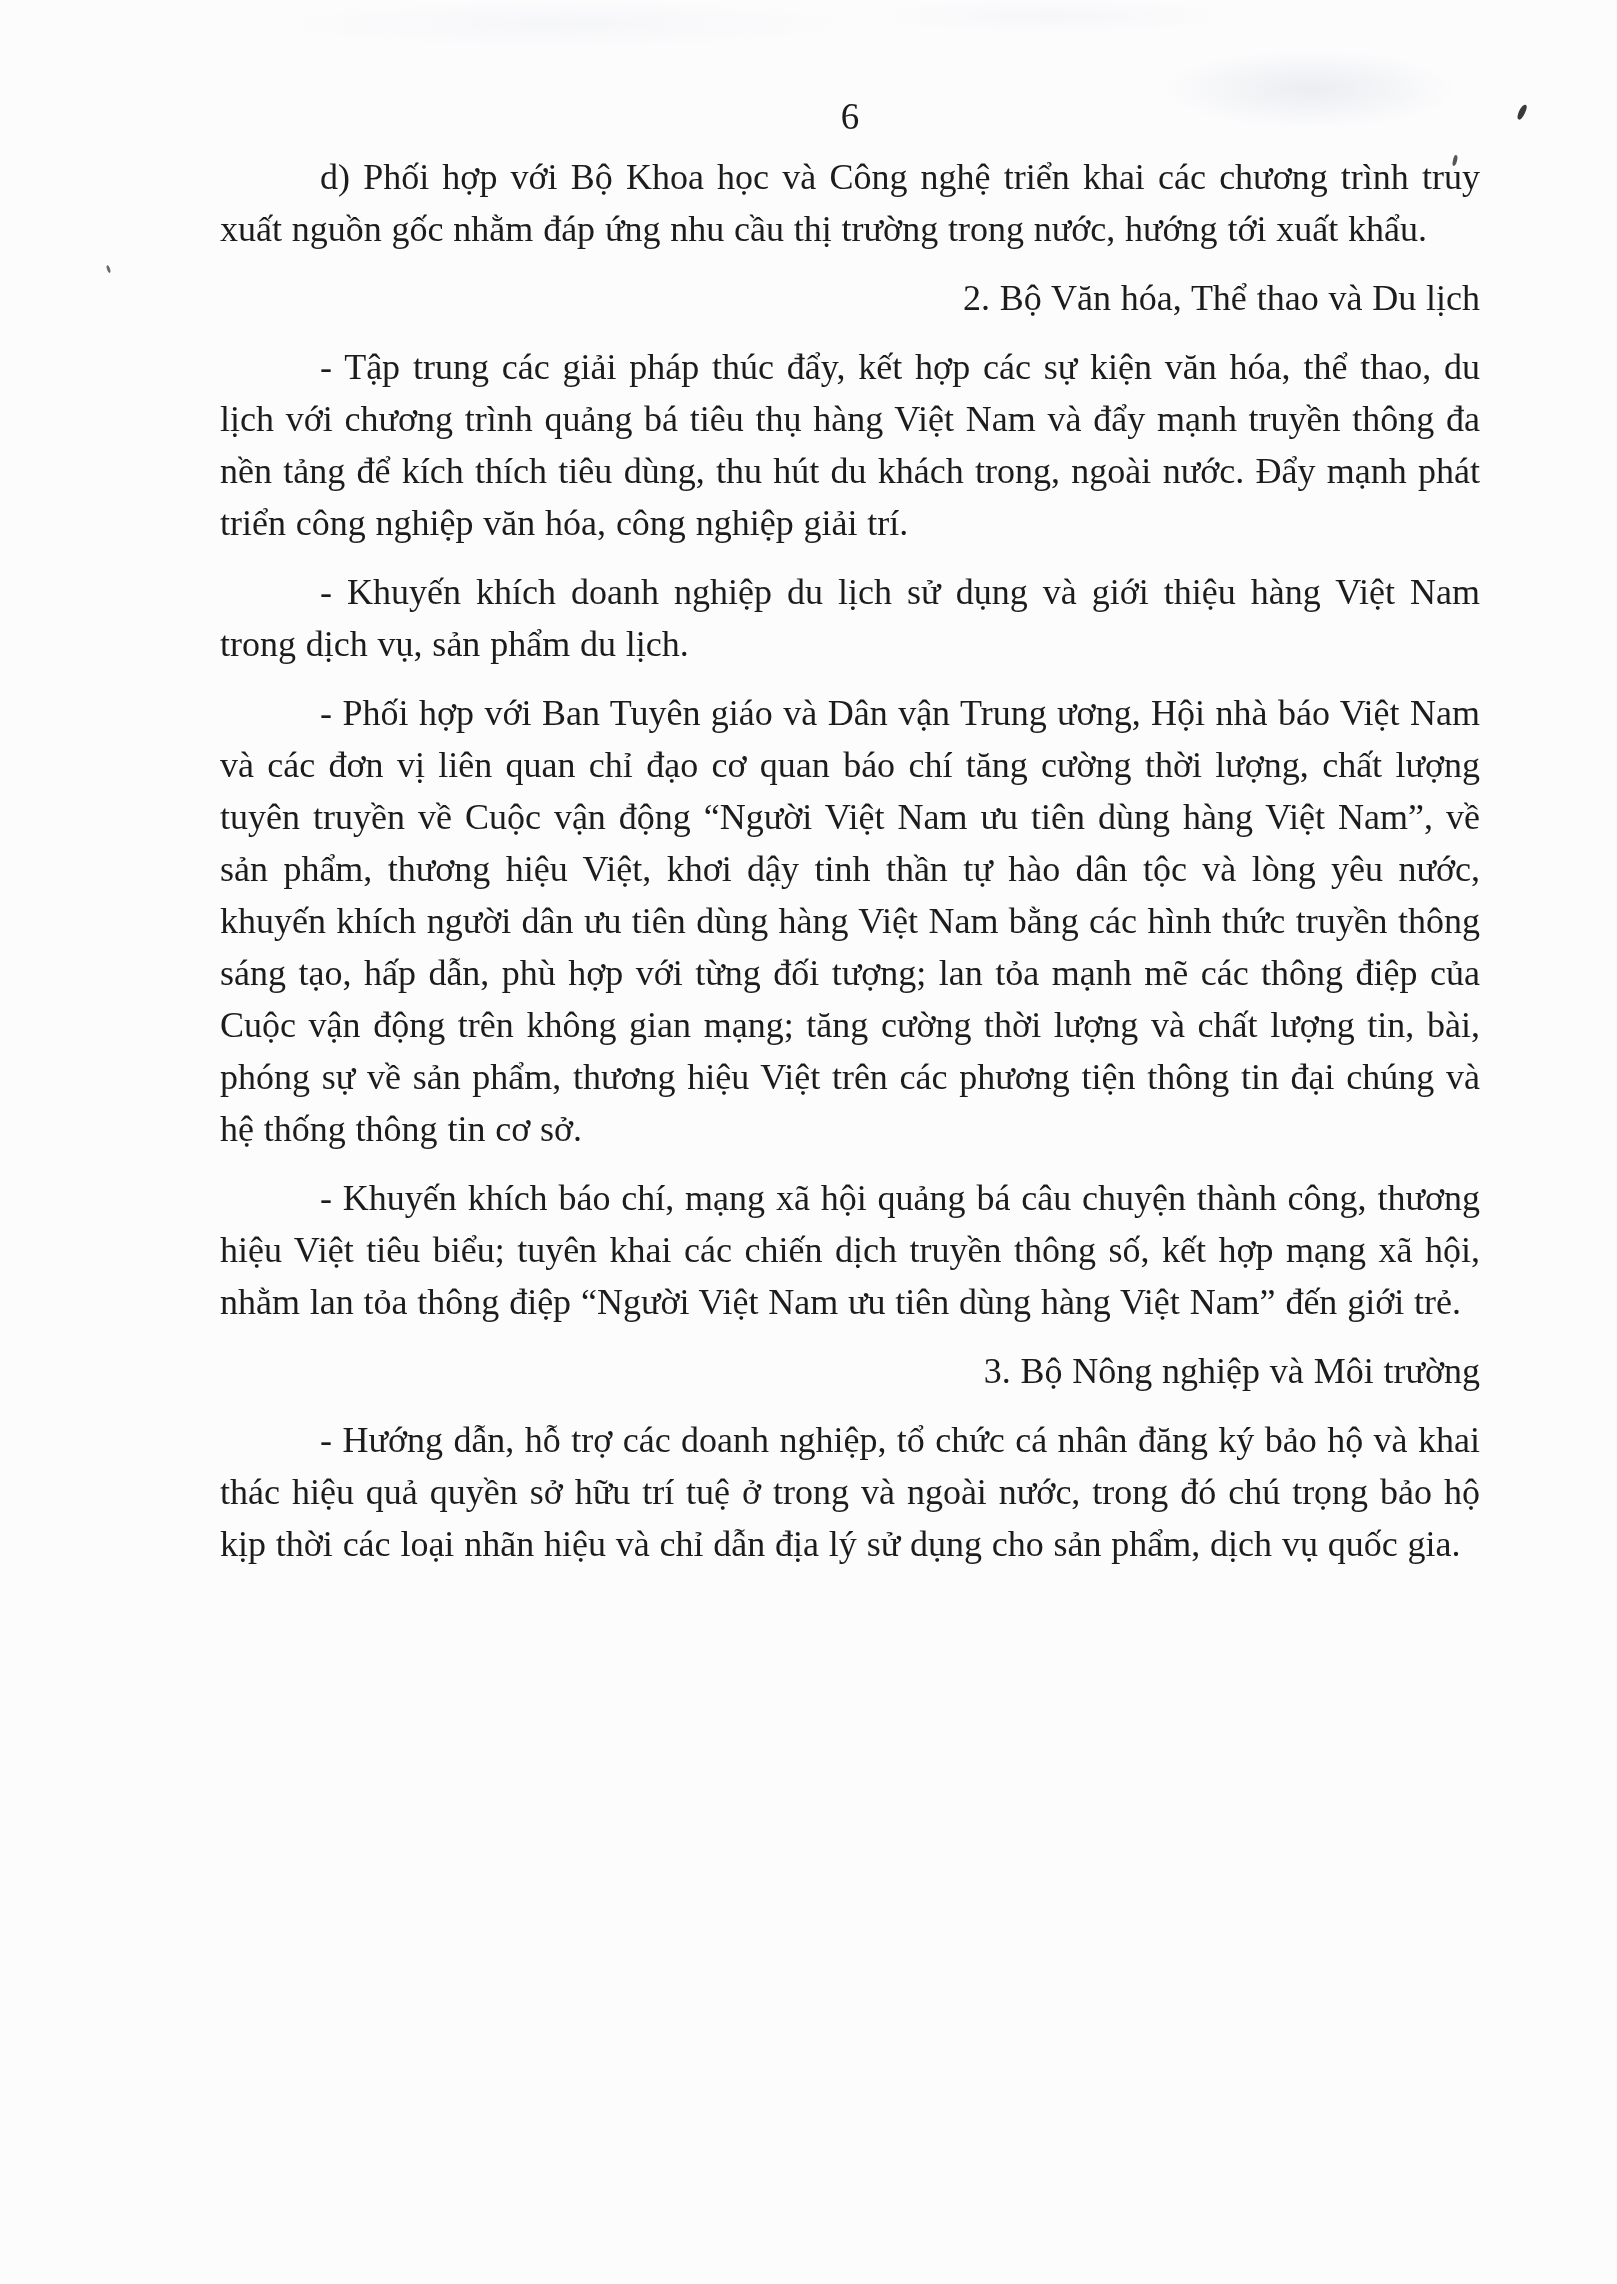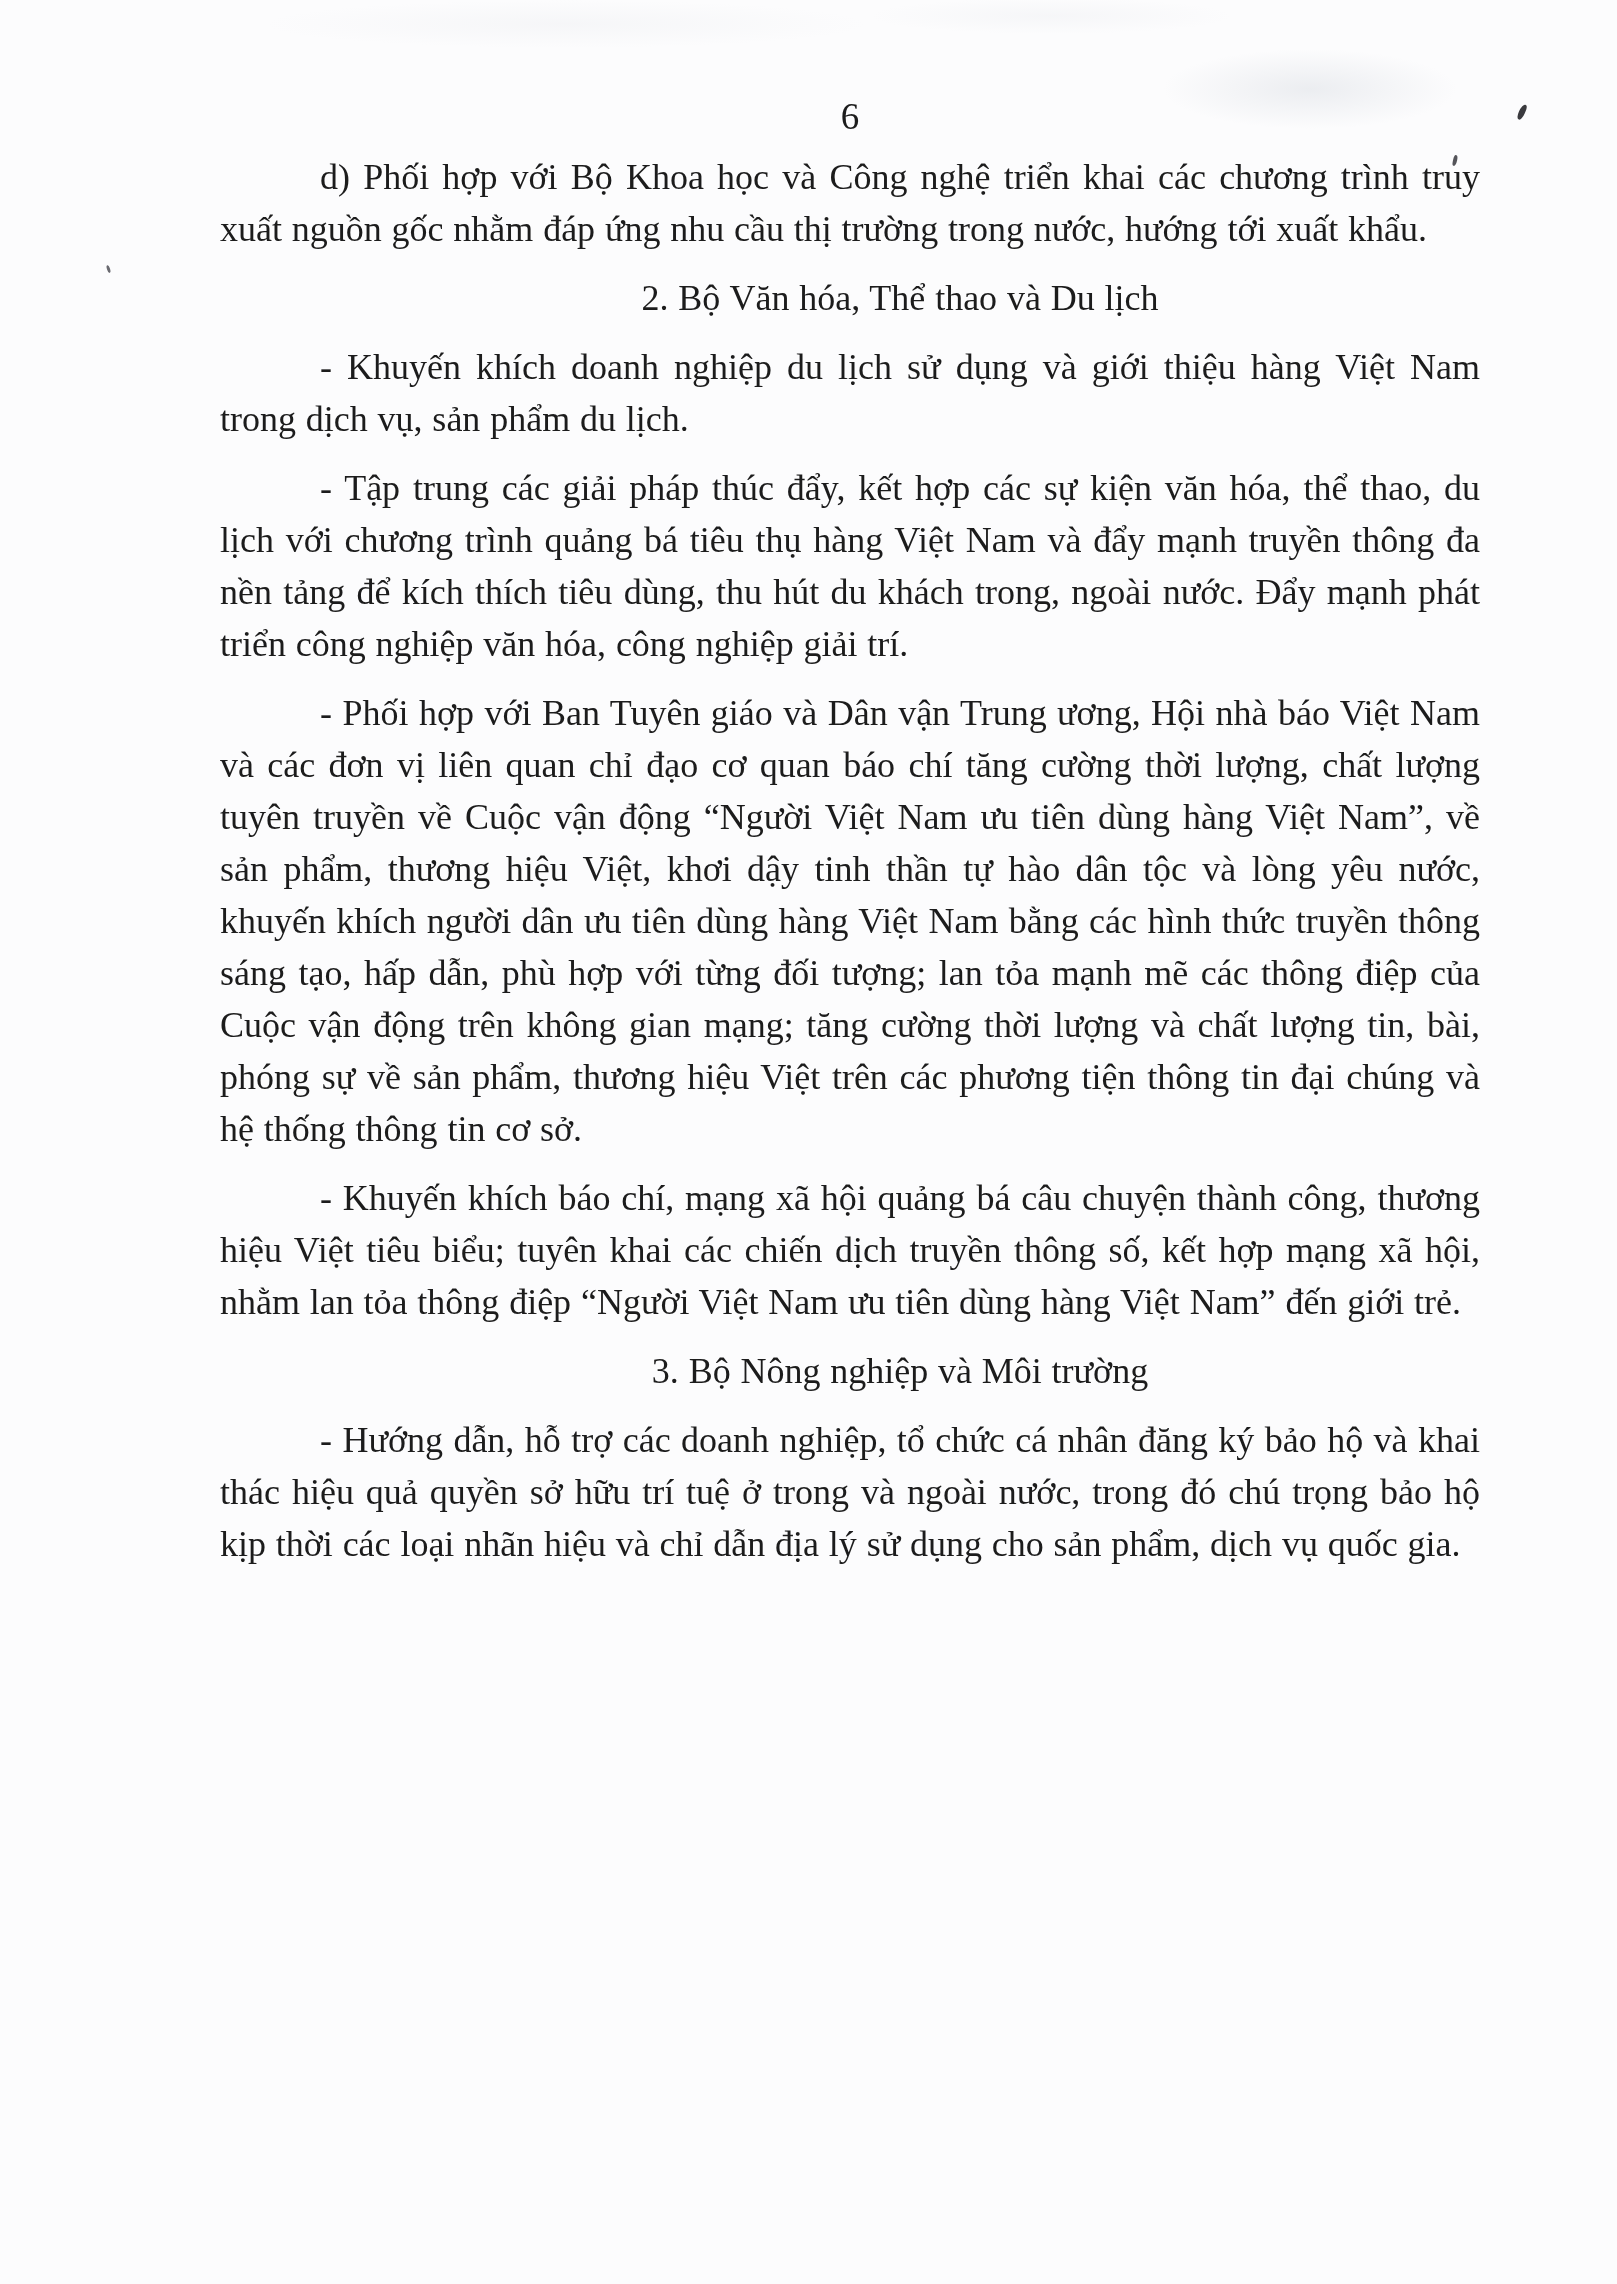--- a/index.html
+++ b/index.html
@@ -44,21 +44,21 @@
     font-size: 36px;
     line-height: 52px;
     text-align: justify;
   }
   .content p {
     margin: 0 0 17px 0;
     text-indent: 100px;
     word-spacing: 0.8px;
   }
   .content p.heading {
-    text-align: center;
+    text-align: right;
   }
   
   .artifact-tick-1 {
     position: absolute;
     left: 1519px;
     top: 104px;
     width: 5.7px;
     height: 16px;
     background: #3a3a3e;
     border-radius: 60% 40% 50% 50%;
@@ -89,22 +89,22 @@
 <body>
 
 <div class="page" style="--paper: #fcfcfd; --ink: #1c1c1c;">
   <div class="scan-wash-top"></div>
 
   <div class="page-number">6</div>
 
   <div class="content">
       <p class="body">d) Phối hợp với Bộ Khoa học và Công nghệ triển khai các chương trình truy xuất nguồn gốc nhằm đáp ứng nhu cầu thị trường trong nước, hướng tới xuất khẩu.</p>
       <p class="heading">2. Bộ Văn hóa, Thể thao và Du lịch</p>
+      <p class="body">- Tập trung các giải pháp thúc đẩy, kết hợp các sự kiện văn hóa, thể thao, du lịch với chương trình quảng bá tiêu thụ hàng Việt Nam và đẩy mạnh truyền thông đa nền tảng để kích thích tiêu dùng, thu hút du khách trong, ngoài nước. Đẩy mạnh phát triển công nghiệp văn hóa, công nghiệp giải trí.</p>
       <p class="body">- Khuyến khích doanh nghiệp du lịch sử dụng và giới thiệu hàng Việt Nam trong dịch vụ, sản phẩm du lịch.</p>
-      <p class="body">- Tập trung các giải pháp thúc đẩy, kết hợp các sự kiện văn hóa, thể thao, du lịch với chương trình quảng bá tiêu thụ hàng Việt Nam và đẩy mạnh truyền thông đa nền tảng để kích thích tiêu dùng, thu hút du khách trong, ngoài nước. Đẩy mạnh phát triển công nghiệp văn hóa, công nghiệp giải trí.</p>
       <p class="body">- Phối hợp với Ban Tuyên giáo và Dân vận Trung ương, Hội nhà báo Việt Nam và các đơn vị liên quan chỉ đạo cơ quan báo chí tăng cường thời lượng, chất lượng tuyên truyền về Cuộc vận động “Người Việt Nam ưu tiên dùng hàng Việt Nam”, về sản phẩm, thương hiệu Việt, khơi dậy tinh thần tự hào dân tộc và lòng yêu nước, khuyến khích người dân ưu tiên dùng hàng Việt Nam bằng các hình thức truyền thông sáng tạo, hấp dẫn, phù hợp với từng đối tượng; lan tỏa mạnh mẽ các thông điệp của Cuộc vận động trên không gian mạng; tăng cường thời lượng và chất lượng tin, bài, phóng sự về sản phẩm, thương hiệu Việt trên các phương tiện thông tin đại chúng và hệ thống thông tin cơ sở.</p>
       <p class="body">- Khuyến khích báo chí, mạng xã hội quảng bá câu chuyện thành công, thương hiệu Việt tiêu biểu; tuyên khai các chiến dịch truyền thông số, kết hợp mạng xã hội, nhằm lan tỏa thông điệp “Người Việt Nam ưu tiên dùng hàng Việt Nam” đến giới trẻ.</p>
       <p class="heading">3. Bộ Nông nghiệp và Môi trường</p>
       <p class="body">- Hướng dẫn, hỗ trợ các doanh nghiệp, tổ chức cá nhân đăng ký bảo hộ và khai thác hiệu quả quyền sở hữu trí tuệ ở trong và ngoài nước, trong đó chú trọng bảo hộ kịp thời các loại nhãn hiệu và chỉ dẫn địa lý sử dụng cho sản phẩm, dịch vụ quốc gia.</p>
     </div>
 
   <div class="artifact-tick-1"></div>
   <div class="artifact-tick-2"></div>
   <div class="artifact-dot-left"></div>
 </div>

